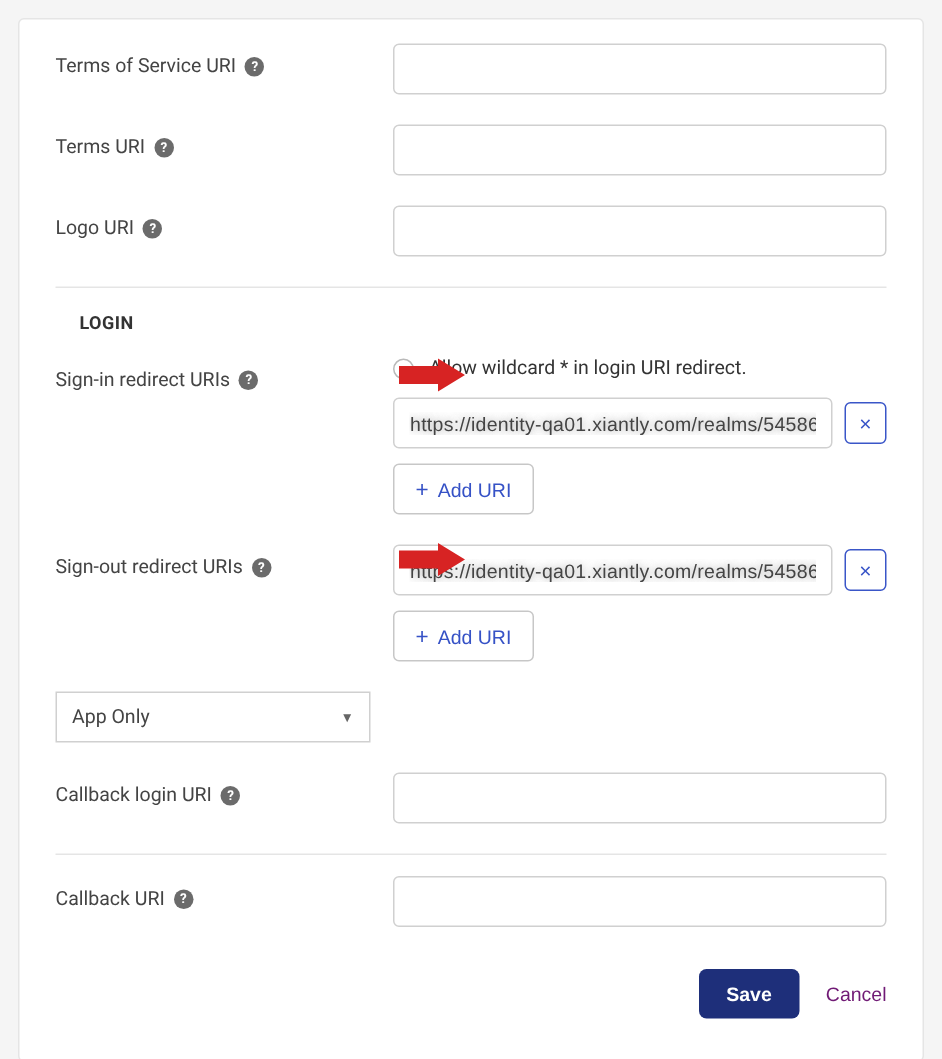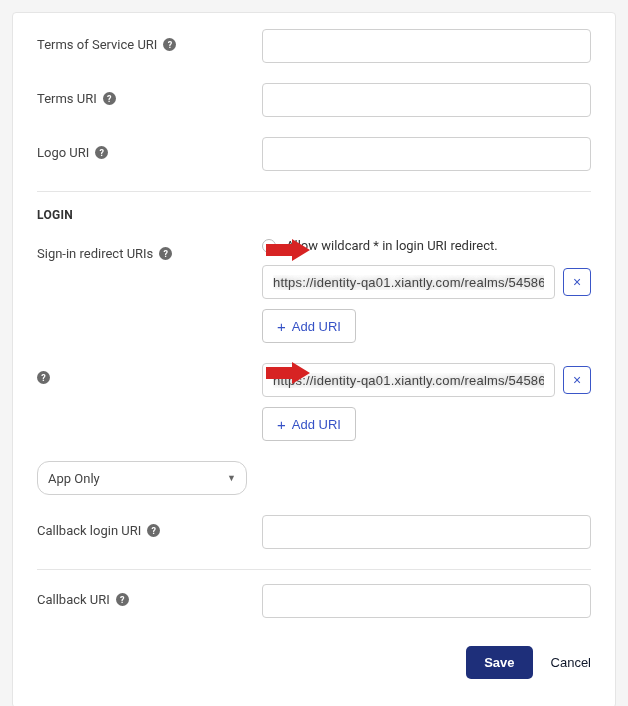--- a/index.html
+++ b/index.html
@@ -73,20 +73,21 @@
       border: none;
       border-top: 1px solid #e5e5e5;
       margin: 10px 0 4px 0;
     }
     .section-title {
       font-size: 12px;
       font-weight: 700;
       color: #333;
       letter-spacing: 0.3px;
       padding: 12px 0 6px 0;
+      margin-left: 16px;
     }
     .checkbox-row {
       display: flex;
       align-items: center;
       gap: 10px;
       font-size: 13px;
       color: #333;
       margin-bottom: 12px;
     }
     .checkbox {
@@ -134,21 +135,21 @@
     }
     .add-uri-btn .plus {
       color: #3652c6;
       font-weight: 400;
       font-size: 15px;
     }
     .select {
       width: 210px;
       height: 34px;
       border: 1px solid #d0d0d0;
-      border-radius: 12px;
+      border-radius: 0;
       background: #fff;
       padding: 0 10px;
       font-size: 13px;
       color: #444;
       display: flex;
       align-items: center;
       justify-content: space-between;
       cursor: pointer;
     }
     .caret {
@@ -167,21 +168,21 @@
       color: #fff;
       border: none;
       border-radius: 5px;
       padding: 9px 18px;
       font-size: 13px;
       font-weight: 600;
       cursor: pointer;
     }
     .btn-cancel {
       background: transparent;
-      color: #0f172a;
+      color: #701a75;
       border: none;
       font-size: 13px;
       cursor: pointer;
     }
     .arrow-annot {
       position: absolute;
       right: -48px;
       top: 0px;
       pointer-events: none;
     }
@@ -245,20 +246,21 @@
       </div>
       <button class="add-uri-btn">
         <span class="plus">+</span>
         <span>Add URI</span>
       </button>
     </div>
   </div>
 
   <div class="form-row">
     <div class="label-col">
+      <span>Sign-out redirect URIs</span>
       <span class="help-icon">?</span>
       <svg class="arrow-annot second" width="44" height="24">
         <polygon points="0,6 26,6 26,1 44,12 26,23 26,18 0,18" fill="#d72323"></polygon>
       </svg>
     </div>
     <div class="field-col">
       <div class="uri-row">
         <input type="text" class="uri-input blurred" value="https://identity-qa01.xiantly.com/realms/54586d" style="">
         <button class="remove-btn">×</button>
       </div>

